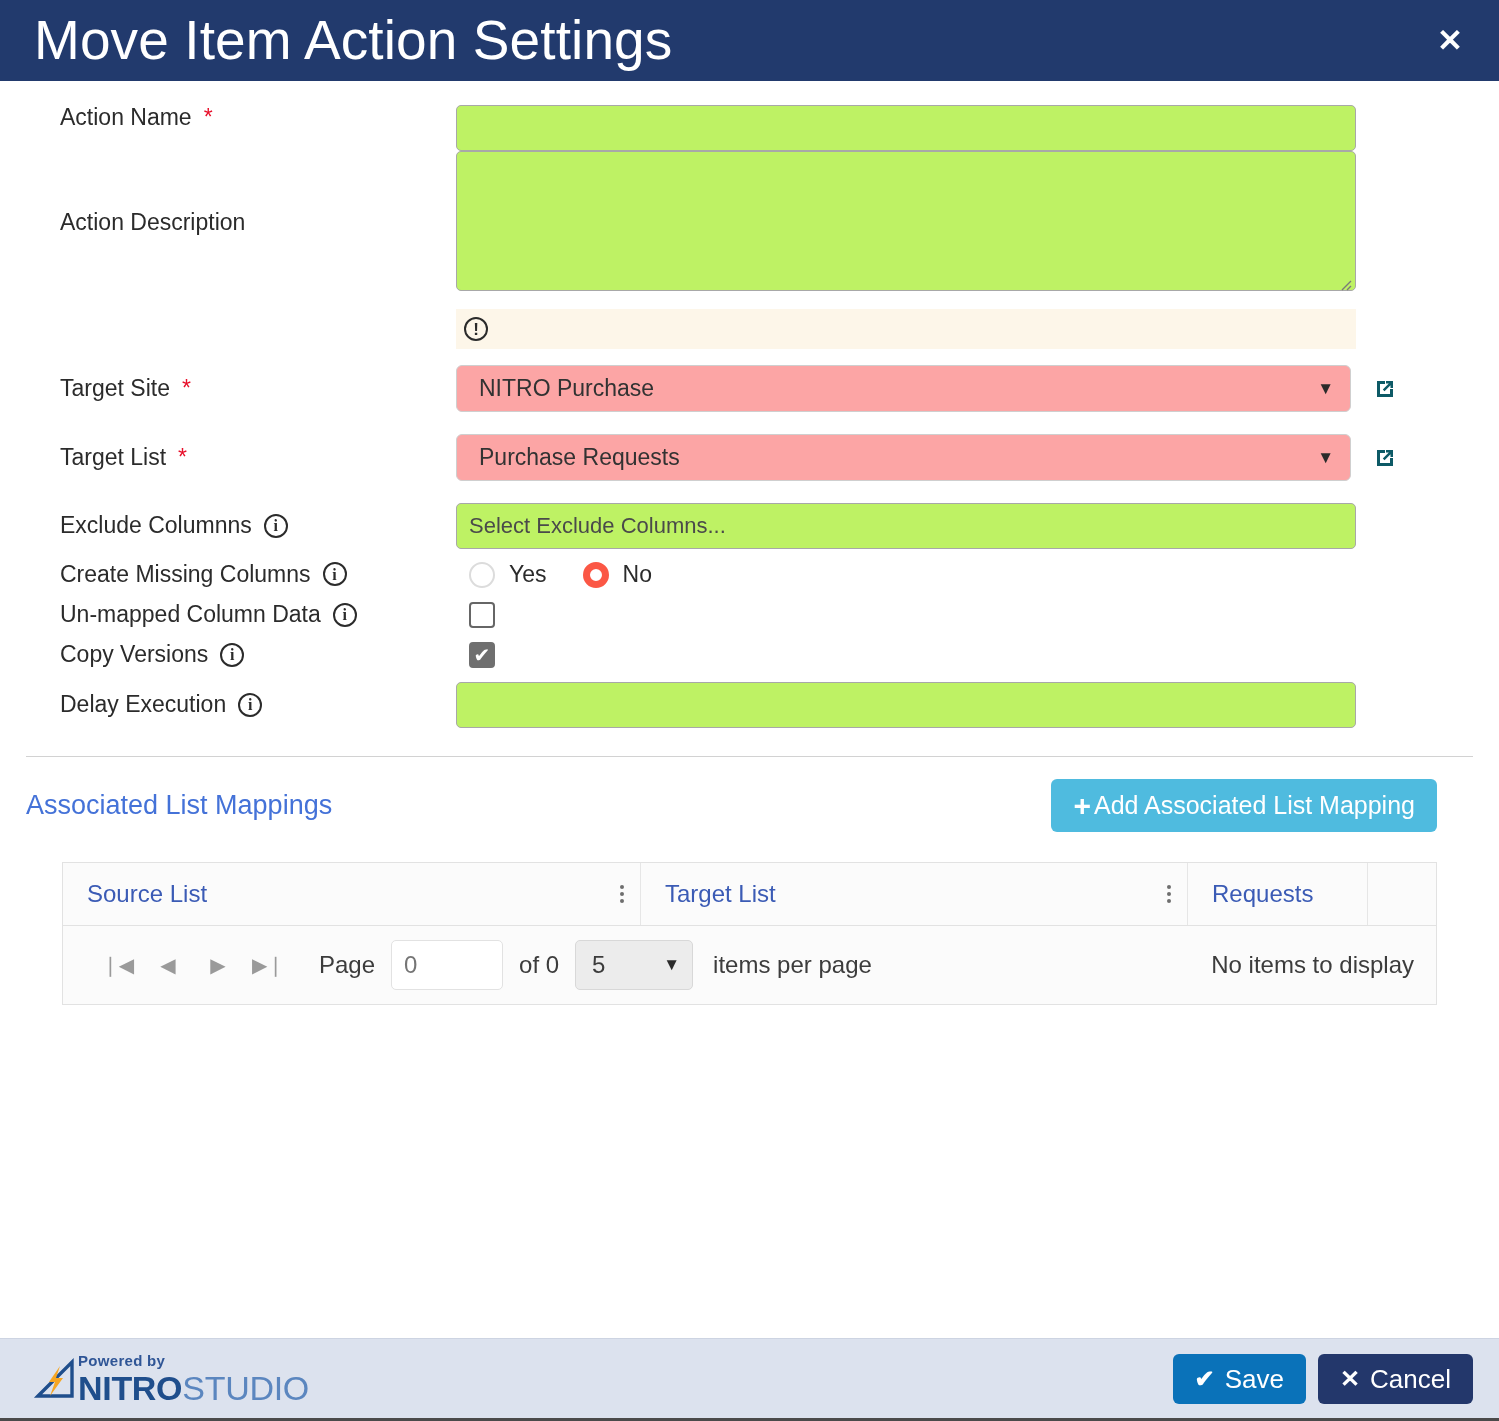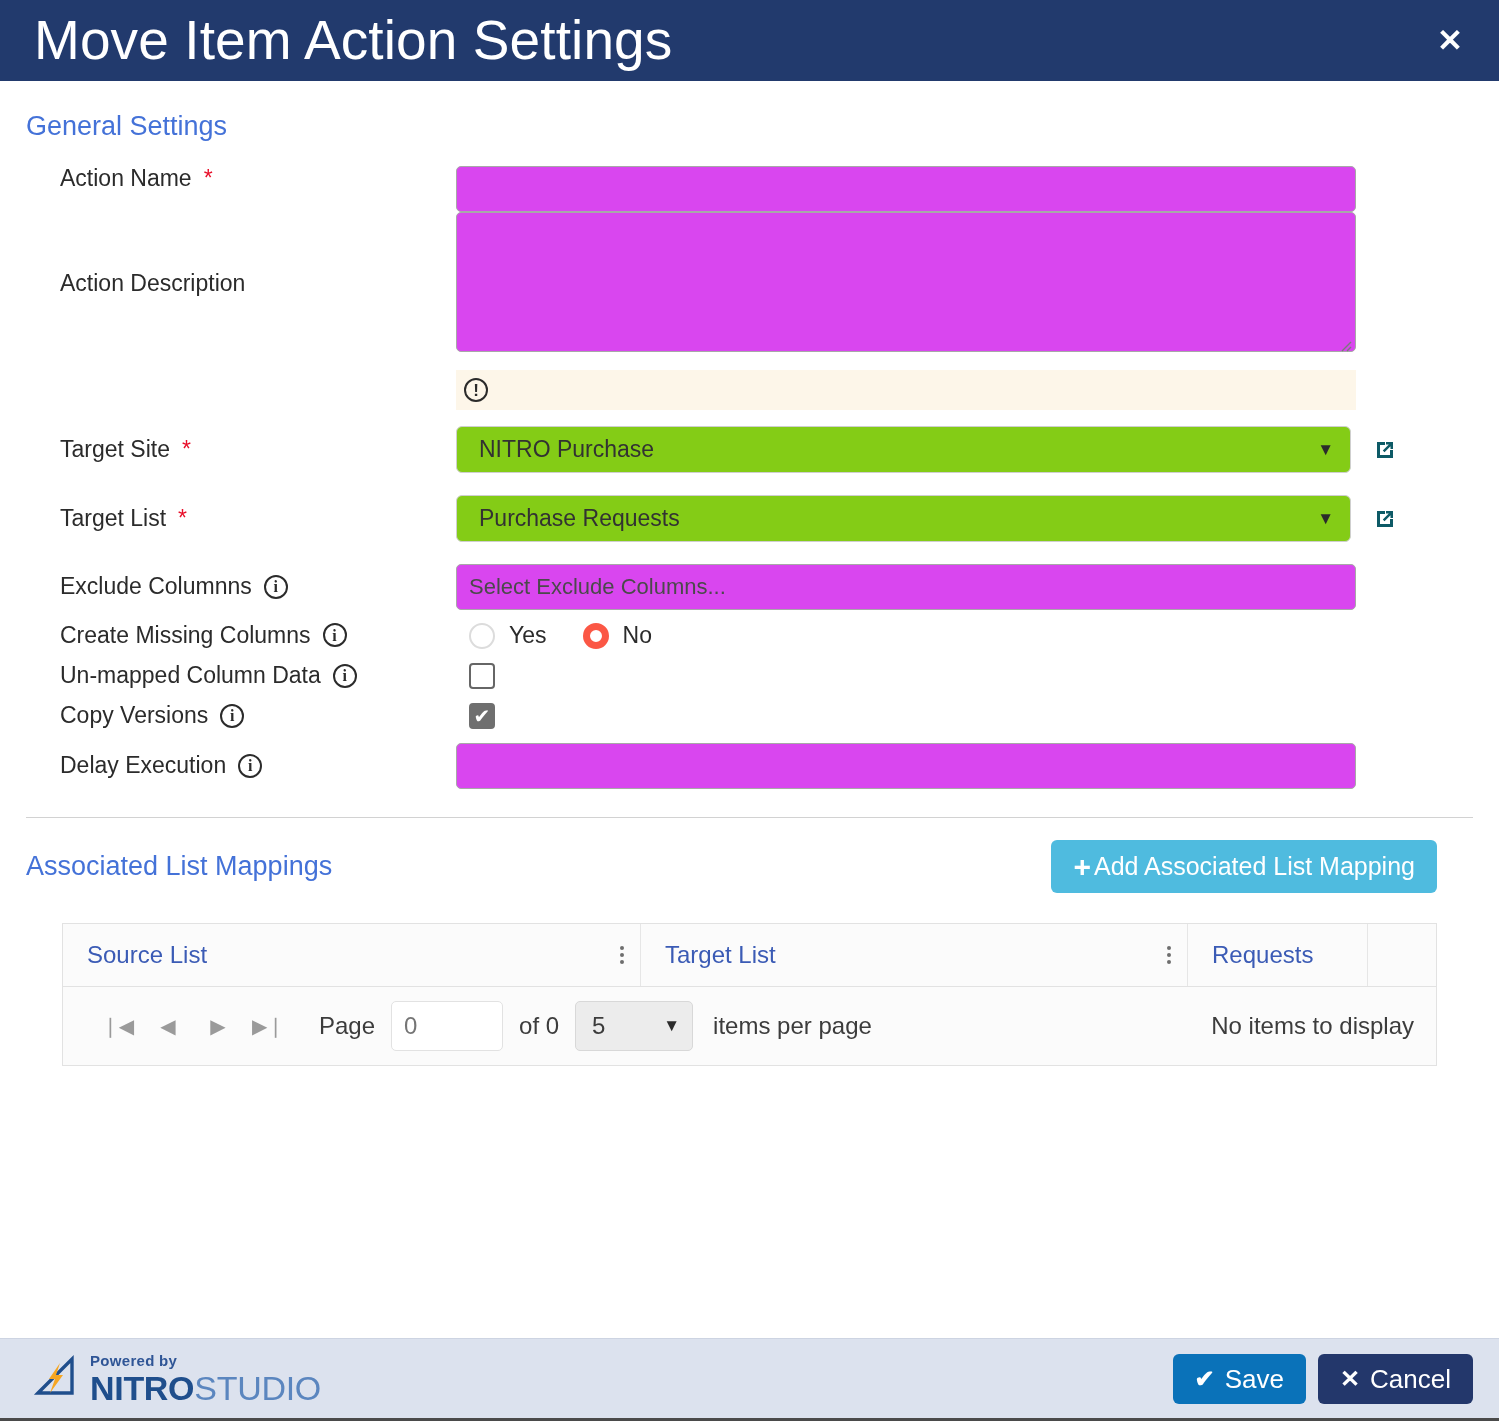--- a/index.html
+++ b/index.html
@@ -83,21 +83,21 @@
 
   input.txt, .textarea {
     width: 900px;
     height: 46px;
     border: 1px solid #a8a8a8;
     border-radius: 5px;
     font-size: 22px;
     font-family: "Liberation Sans", sans-serif;
     padding: 0 12px;
     color: #333;
-    background: #d946ef;
+    background: #bef264;
     outline: none;
   }
   input.txt::placeholder { color: #4a4a4a; opacity: 1; }
 
   .textarea {
     height: 140px;
     resize: none;
     padding: 10px 12px;
     position: relative;
   }
@@ -119,21 +119,21 @@
     display: flex;
     align-items: center;
     gap: 9px;
     line-height: 1.1;
   }
 
   
   .ddl {
     width: 895px;
     height: 47px;
-    background: #84cc16;
+    background: #fca5a5;
     border: 1px solid #cfcfcf;
     border-radius: 6px;
     display: flex;
     align-items: center;
     justify-content: space-between;
     padding: 0 16px 0 22px;
     font-size: 23px;
     color: #323232;
     cursor: pointer;
   }
@@ -311,21 +311,21 @@
     left: 0; right: 0; bottom: 0;
     height: 83px;
     background: #dce2ee;
     border-top: 1px solid #cdd4e2;
     border-bottom: 3px solid #4a4a4a;
     display: flex;
     align-items: center;
     justify-content: space-between;
     padding: 0 26px 0 32px;
   }
-  .logo { display: flex; gap: 12px; }
+  .logo { display: flex; align-items: center; gap: 0; }
   .logo-text { display: flex; flex-direction: column; line-height: 1; }
   .powered {
     font-size: 15px;
     font-weight: bold;
     color: #2f5596;
     letter-spacing: 0.3px;
     margin-bottom: 3px;
   }
   .brand { font-size: 34px; letter-spacing: -0.3px; line-height: 1; }
   .brand .n { color: #1f4e8c; font-weight: bold; }
@@ -352,21 +352,20 @@
 </head>
 <body>
 
 <div class="titlebar">
   <h1>Move Item Action Settings</h1>
   <button class="close-btn">✕</button>
 </div>
 
 <div class="dialog-body">
 
-  <h2 class="section-title">General Settings</h2>
 
   <div class="form">
 
     <div class="row" style="margin-top:18px;">
       <div class="lbl">
         <span>Action Name</span>
           <span class="req">*</span>
       </div>
       <div class="ctrl">
         <input class="txt" type="text" placeholder="" style="">

